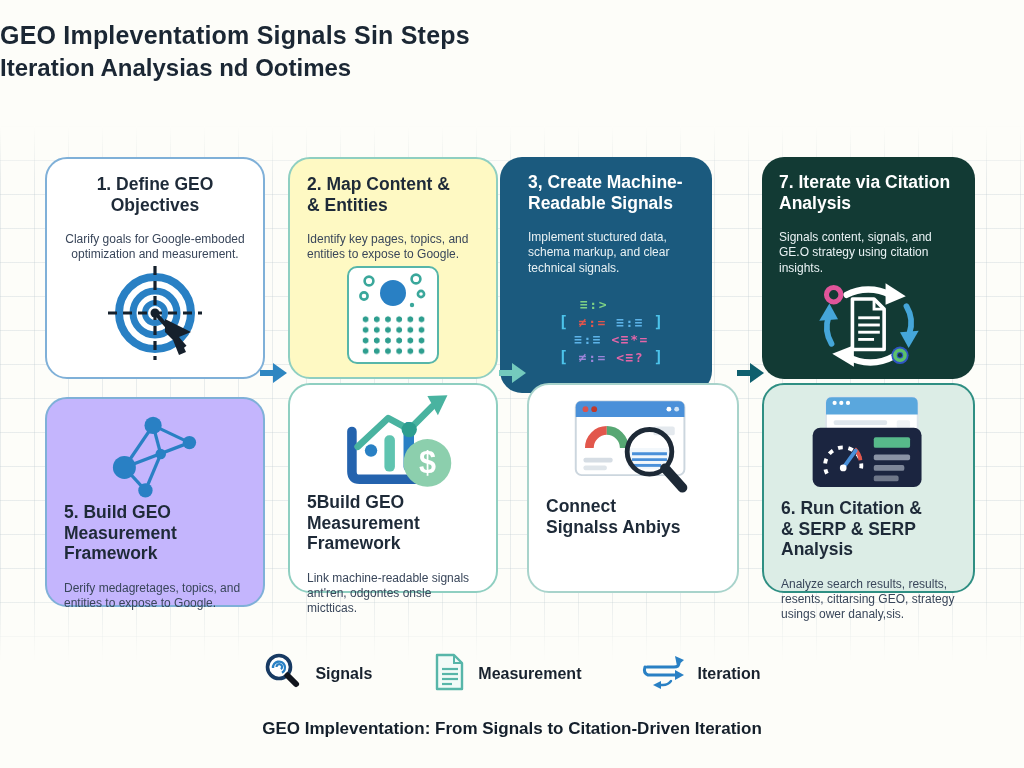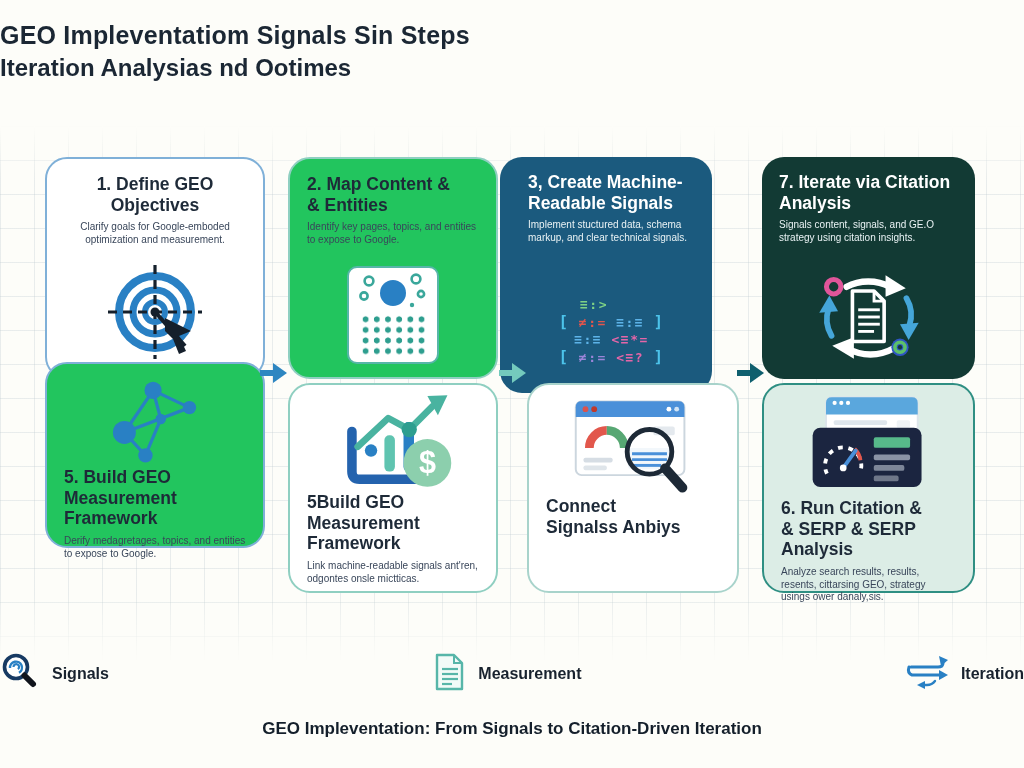--- a/index.html
+++ b/index.html
@@ -16,29 +16,29 @@
     mask-image:linear-gradient(to bottom,transparent,black 10%,black 88%,transparent);}
 
   .title{position:absolute;top:21px;left:0;width:1024px;text-align:left;}
   .t1{font-size:25px;font-weight:600;letter-spacing:.2px;color:#1b2734;}
   .t1 .brand{font-weight:800;}
   .t2{font-size:24px;font-weight:600;margin-top:4px;color:#1b2734;}
 
   .card{position:absolute;border-radius:22px;box-sizing:border-box;
         padding:15px 17px 13px 17px;display:flex;flex-direction:column;}
   .card .h{font-size:17.5px;font-weight:700;line-height:1.18;color:#1e2a38;}
-  .card .b{font-size:10px;line-height:1.26;color:#39465a;margin-top:6px;}
+  .card .b{font-size:12px;line-height:1.26;color:#39465a;margin-top:17px;}
   .card.dark .h{color:#ffffff;}
   .card.dark .b{color:#e9f2f4;}
 
   .c1{left:45px;top:157px;width:220px;height:222px;background:#fff;border:2px solid #7fb0d8;text-align:center;}
-  .c2{left:288px;top:157px;width:210px;height:222px;background:#22c55e;border:2px solid #8fcfc1;}
+  .c2{left:288px;top:157px;width:210px;height:222px;background:#fef9c3;border:2px solid #8fcfc1;}
   .c3{left:500px;top:157px;width:212px;height:236px;background:#1b5a7e;padding-left:28px;}
   .c4{left:762px;top:157px;width:213px;height:222px;background:#123a34;}
-  .c5{left:45px;top:362px;width:220px;height:186px;background:#22c55e;border:2px solid #7fb0d8;}
+  .c5{left:45px;top:397px;width:220px;height:210px;background:#c4b5fd;border:2px solid #7fb0d8;}
   .c6{left:288px;top:383px;width:210px;height:210px;background:#fff;border:2px solid #8fcfc1;}
   .c7{left:527px;top:383px;width:212px;height:210px;background:#fff;border:2px solid #a8d3cb;}
   .c8{left:762px;top:383px;width:213px;height:210px;background:#dcede6;border:2px solid #2f8f83;}
 
   .icon-bottom{margin-top:auto;display:flex;justify-content:center;align-items:flex-end;}
   .icon-top{display:flex;justify-content:center;align-items:center;margin-bottom:4px;}
   .c5 .icon-top{height:84px;}
   .c6 .icon-top{height:94px;margin-top:-6px;}
   .c7 .icon-top{height:92px;}
   .c8 .icon-top{height:98px;margin-top:-4px;}
@@ -57,21 +57,21 @@
              margin-top:auto;margin-bottom:14px;}
   .cl1{margin-left:52px;text-align:left;}
   .tk-cyan{color:#4cc3ea;font-size:16px;}
   .tk-green{color:#7ed185;}
   .tk-red{color:#e0564e;}
   .tk-blue{color:#5db3e8;}
   .tk-pink{color:#e566a8;}
   .tk-purple{color:#9b85d9;}
 
   .legend{position:absolute;top:652px;left:0;width:1024px;display:flex;
-          justify-content:space-between;align-items:center;gap:60px;}
+          justify-content:center;align-items:center;gap:60px;}
   .leg-item{display:flex;align-items:center;gap:12px;}
   .leg-label{font-size:16px;font-weight:600;color:#18222e;}
 
   .caption{position:absolute;top:719px;left:0;width:1024px;text-align:center;
            font-size:17px;font-weight:700;color:#141f2b;}
 
   .arrow{position:absolute;top:361px;}
   .a1{left:258px;} .a2{left:497px;} .a3{left:735px;}
 </style>
 </head>

